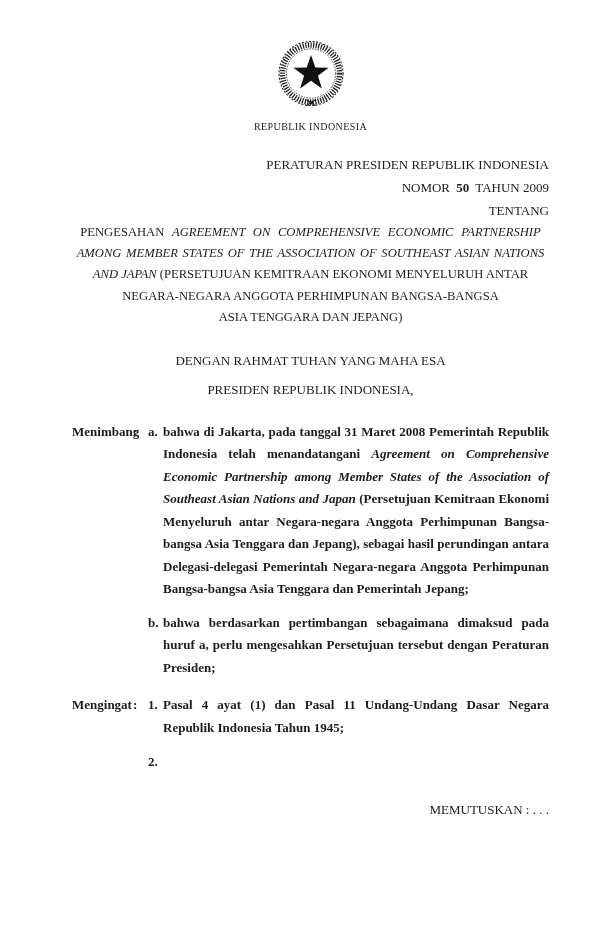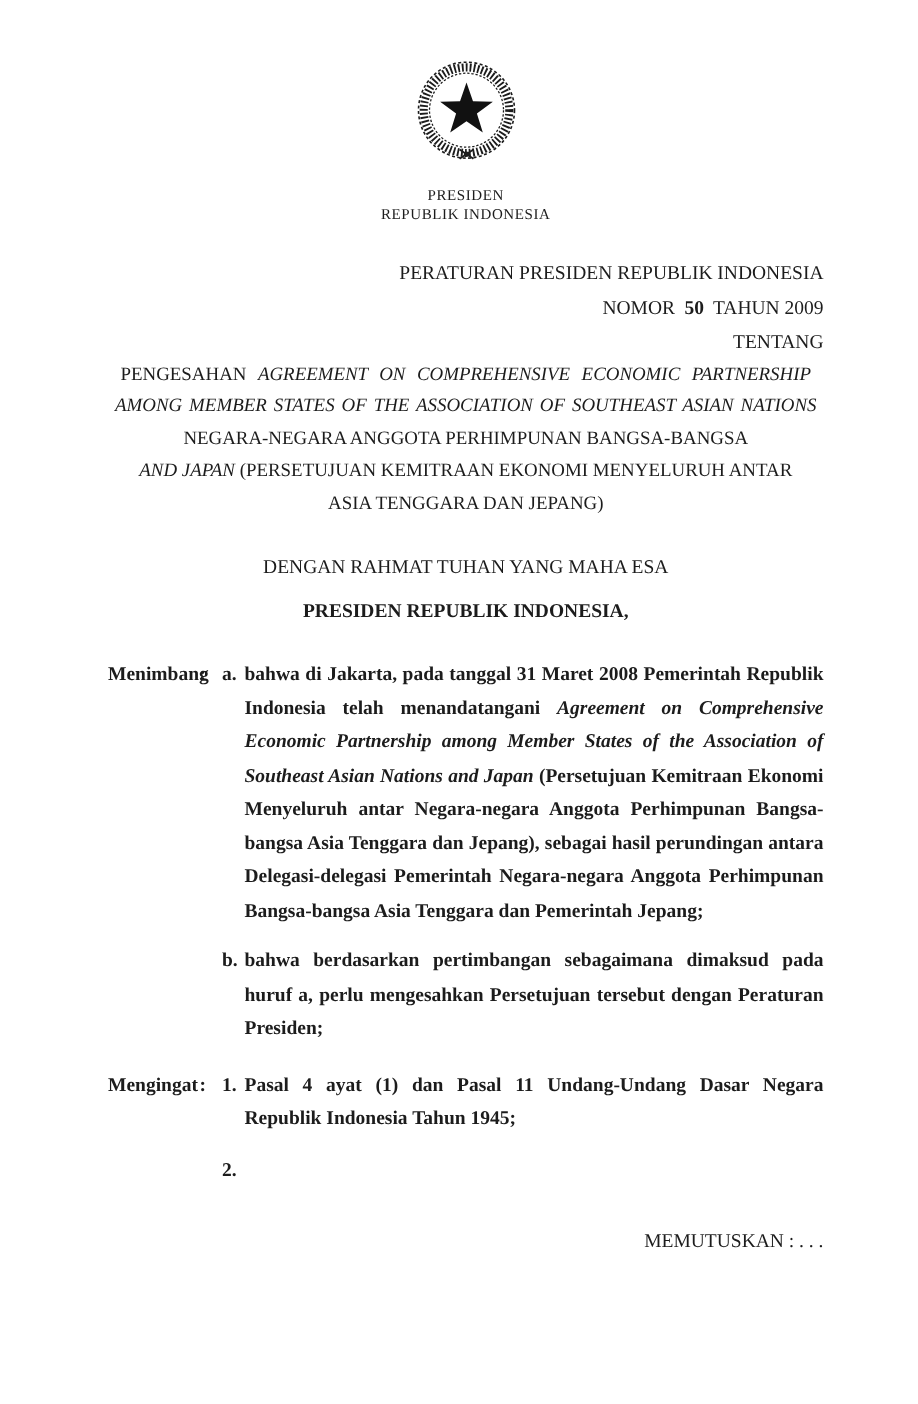--- a/index.html
+++ b/index.html
@@ -29,21 +29,21 @@
   .doc-title { text-align: right; margin-top: 20px; line-height: 23px; }
   .doc-title .nomor-num { font-weight: bold; margin: 0 3px; }
   
   .subject { text-align: center; line-height: 21.4px; font-size: 12.6px; }
   .subj-line { white-space: nowrap; }
   .ws1 { word-spacing: 4.5px; }
   .ws2 { word-spacing: 1.5px; }
   .it { font-style: italic; }
   
   .invocation { text-align: center; margin-top: 20px; line-height: 23px; }
-  .authority  { text-align: center; margin-top: 6px;  line-height: 23px; font-weight: bold; }
+  .authority  { text-align: center; margin-top: 6px;  line-height: 23px; }
   
   .section { margin-top: 0; font-weight: bold; }
   .menimbang { margin-top: 20px; }
   .mengingat { margin-top: 15px; }
   .row {
     display: grid;
     grid-template-columns: 61px 15px 15px 1fr;
     align-items: start;
   }
   .row + .row { margin-top: 11px; }
@@ -69,35 +69,34 @@
 
       <circle cx="50" cy="46" r="41.5" fill="none" stroke="#1c1c1c" stroke-width="1.4" stroke-dasharray="2.6,2.1"></circle>
       <circle cx="50" cy="46" r="37" fill="none" stroke="#1c1c1c" stroke-width="7" stroke-dasharray="1.6,1.8"></circle>
       <circle cx="50" cy="46" r="32" fill="none" stroke="#1c1c1c" stroke-width="1.1" stroke-dasharray="2,1.6"></circle>
 
       <polygon fill="#111" points="50,22 55.6,38.3 72.8,38.6 59.0,48.9 64.1,65.4 50,55.5 35.9,65.4 41.0,48.9 27.2,38.6 44.4,38.3"></polygon>
 
       <path d="M44,80 L56,88 M56,80 L44,88" stroke="#1c1c1c" stroke-width="1.6" fill="none"></path>
       <circle cx="50" cy="84" r="2.2" fill="#1c1c1c"></circle>
     </svg>
-    <div class="emblem-caption1">PRESIDEN</div>
     <div class="emblem-caption2">REPUBLIK INDONESIA</div>
   </div>
 
   <div class="doc-title">
     <div>PERATURAN PRESIDEN REPUBLIK INDONESIA</div>
     <div><span>NOMOR</span> <span class="nomor-num">50</span> <span>TAHUN 2009</span></div>
     <div>TENTANG</div>
   </div>
 
   <div class="subject">
     <div class="subj-line ws1"><span>PENGESAHAN</span> <span class="it">AGREEMENT ON COMPREHENSIVE ECONOMIC PARTNERSHIP</span></div>
     <div class="subj-line ws2 it">AMONG MEMBER STATES OF THE ASSOCIATION OF SOUTHEAST ASIAN NATIONS</div>
+    <div class="subj-line"><span class="it">AND JAPAN</span> <span>(PERSETUJUAN KEMITRAAN EKONOMI MENYELURUH ANTAR</span></div>
     <div class="subj-line">NEGARA-NEGARA ANGGOTA PERHIMPUNAN BANGSA-BANGSA</div>
-    <div class="subj-line"><span class="it">AND JAPAN</span> <span>(PERSETUJUAN KEMITRAAN EKONOMI MENYELURUH ANTAR</span></div>
     <div class="subj-line">ASIA TENGGARA DAN JEPANG)</div>
   </div>
 
   <div class="invocation">DENGAN RAHMAT TUHAN YANG MAHA ESA</div>
   <div class="authority">PRESIDEN REPUBLIK INDONESIA,</div>
 
   <div class="section menimbang">
     <div class="row">
       <span class="col-label">Menimbang</span>
       <span class="col-colon">:</span>

